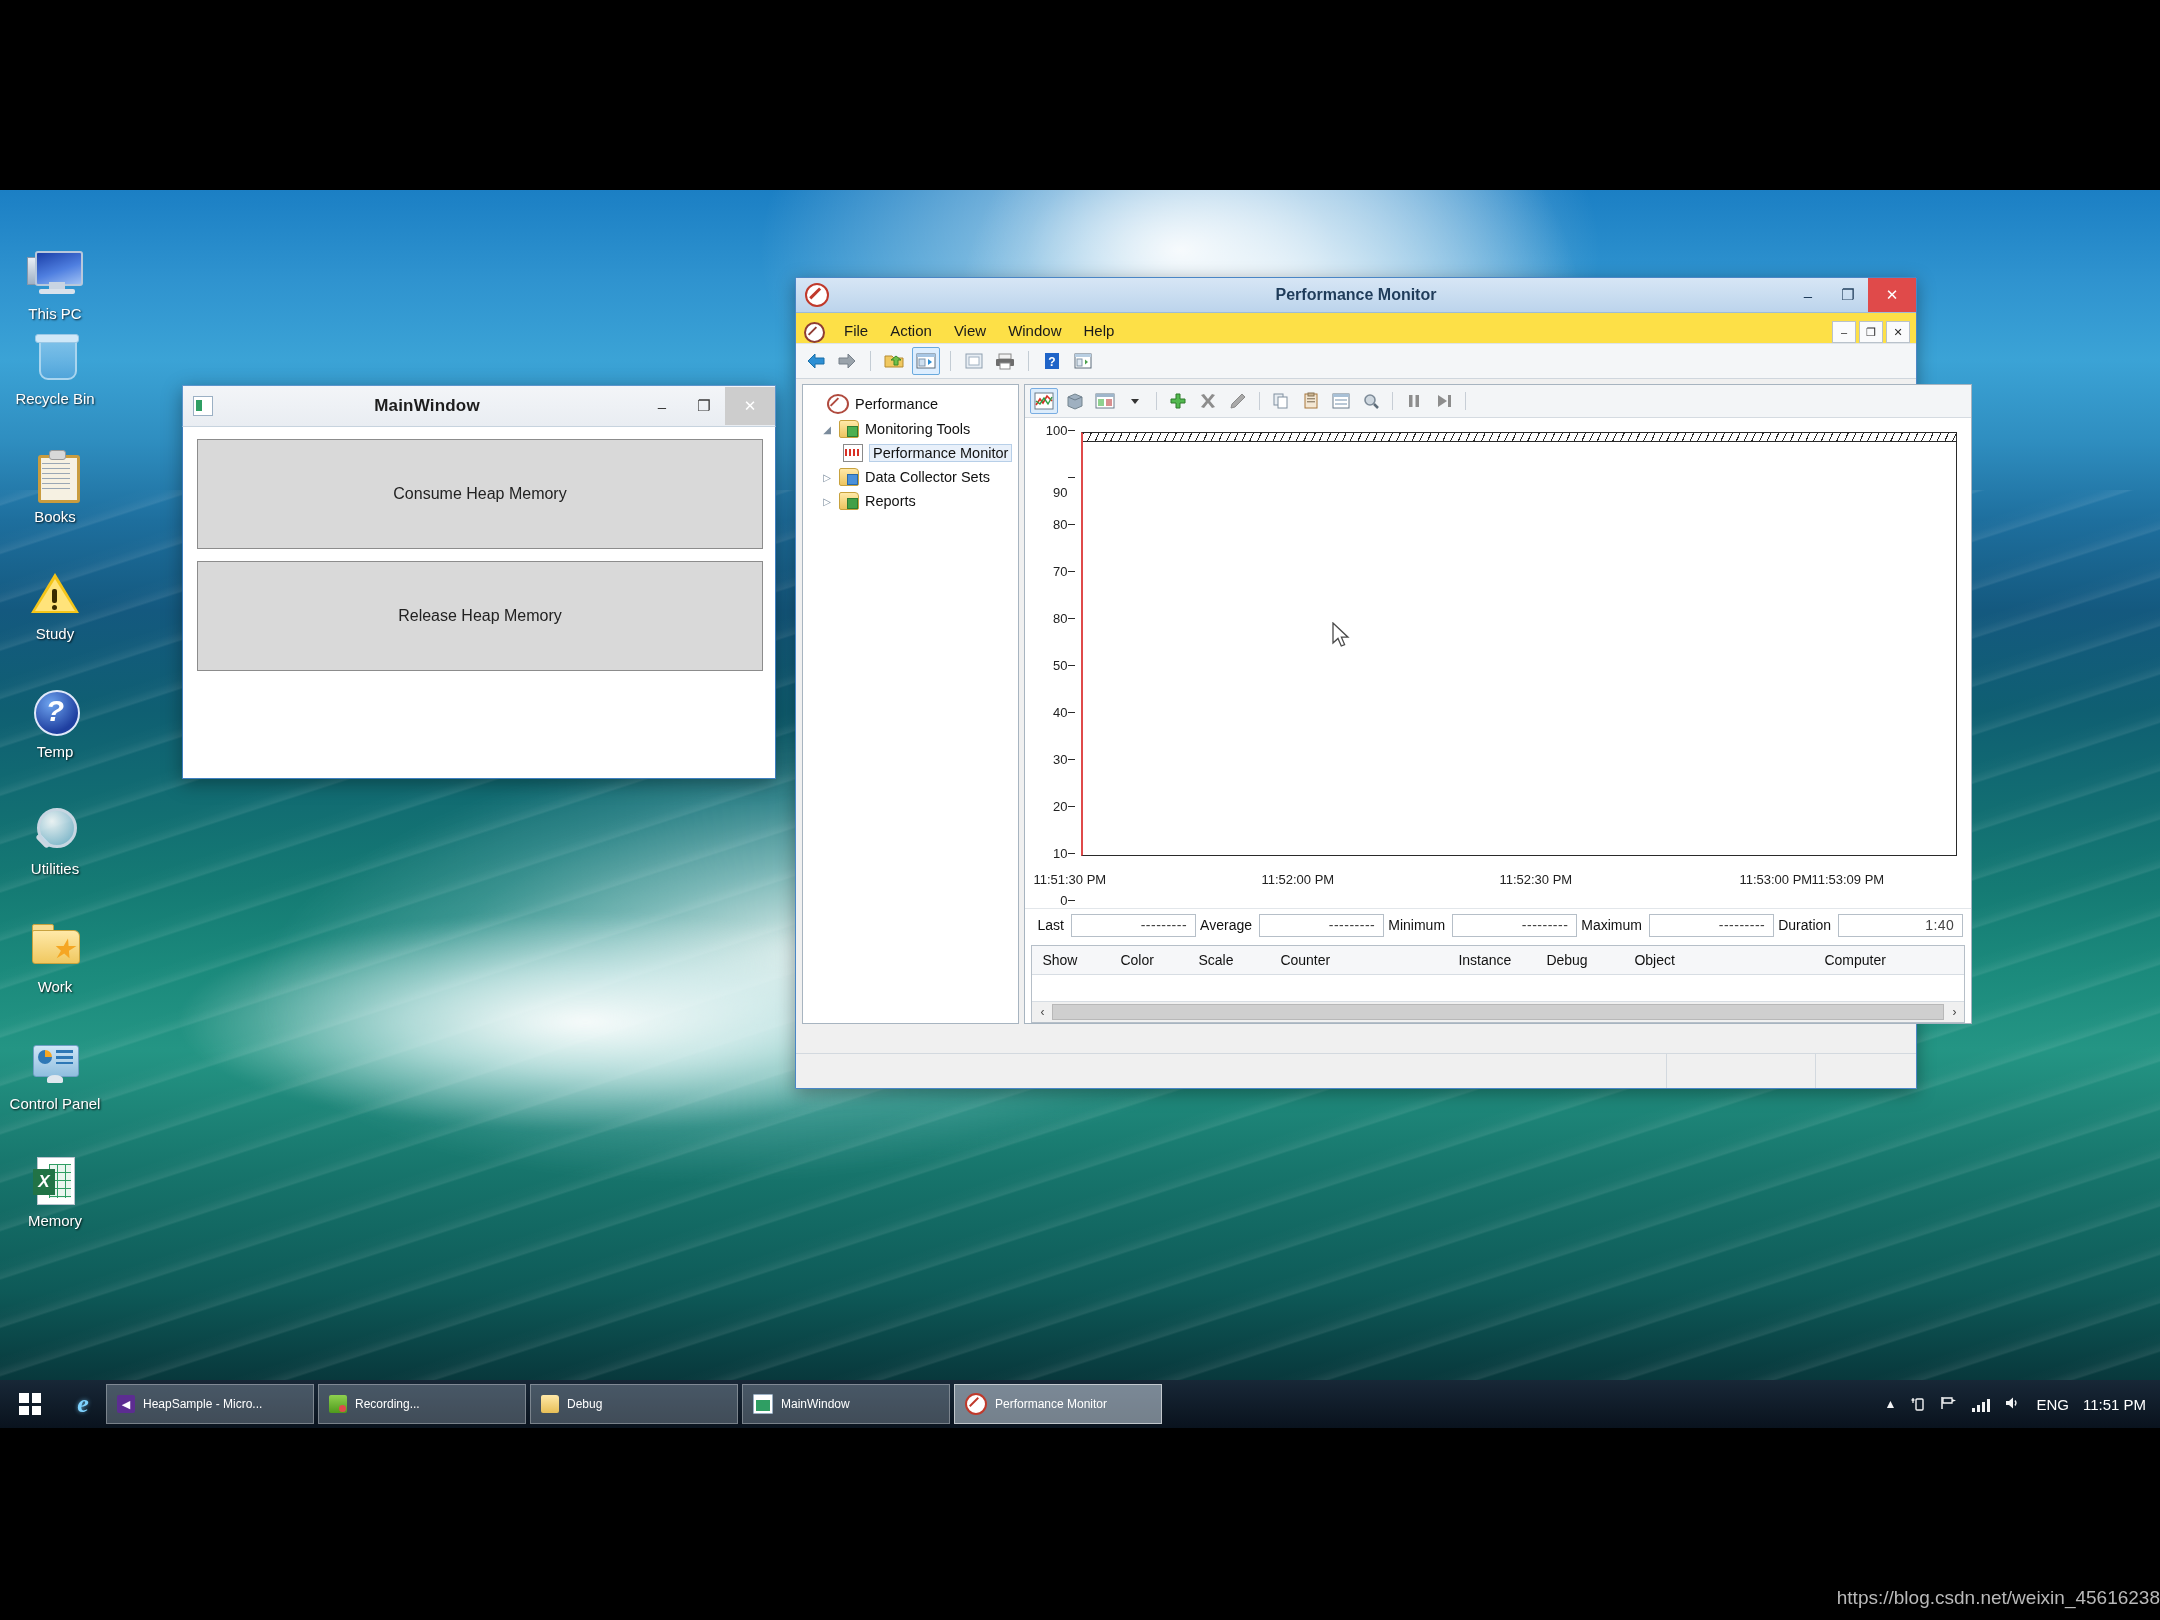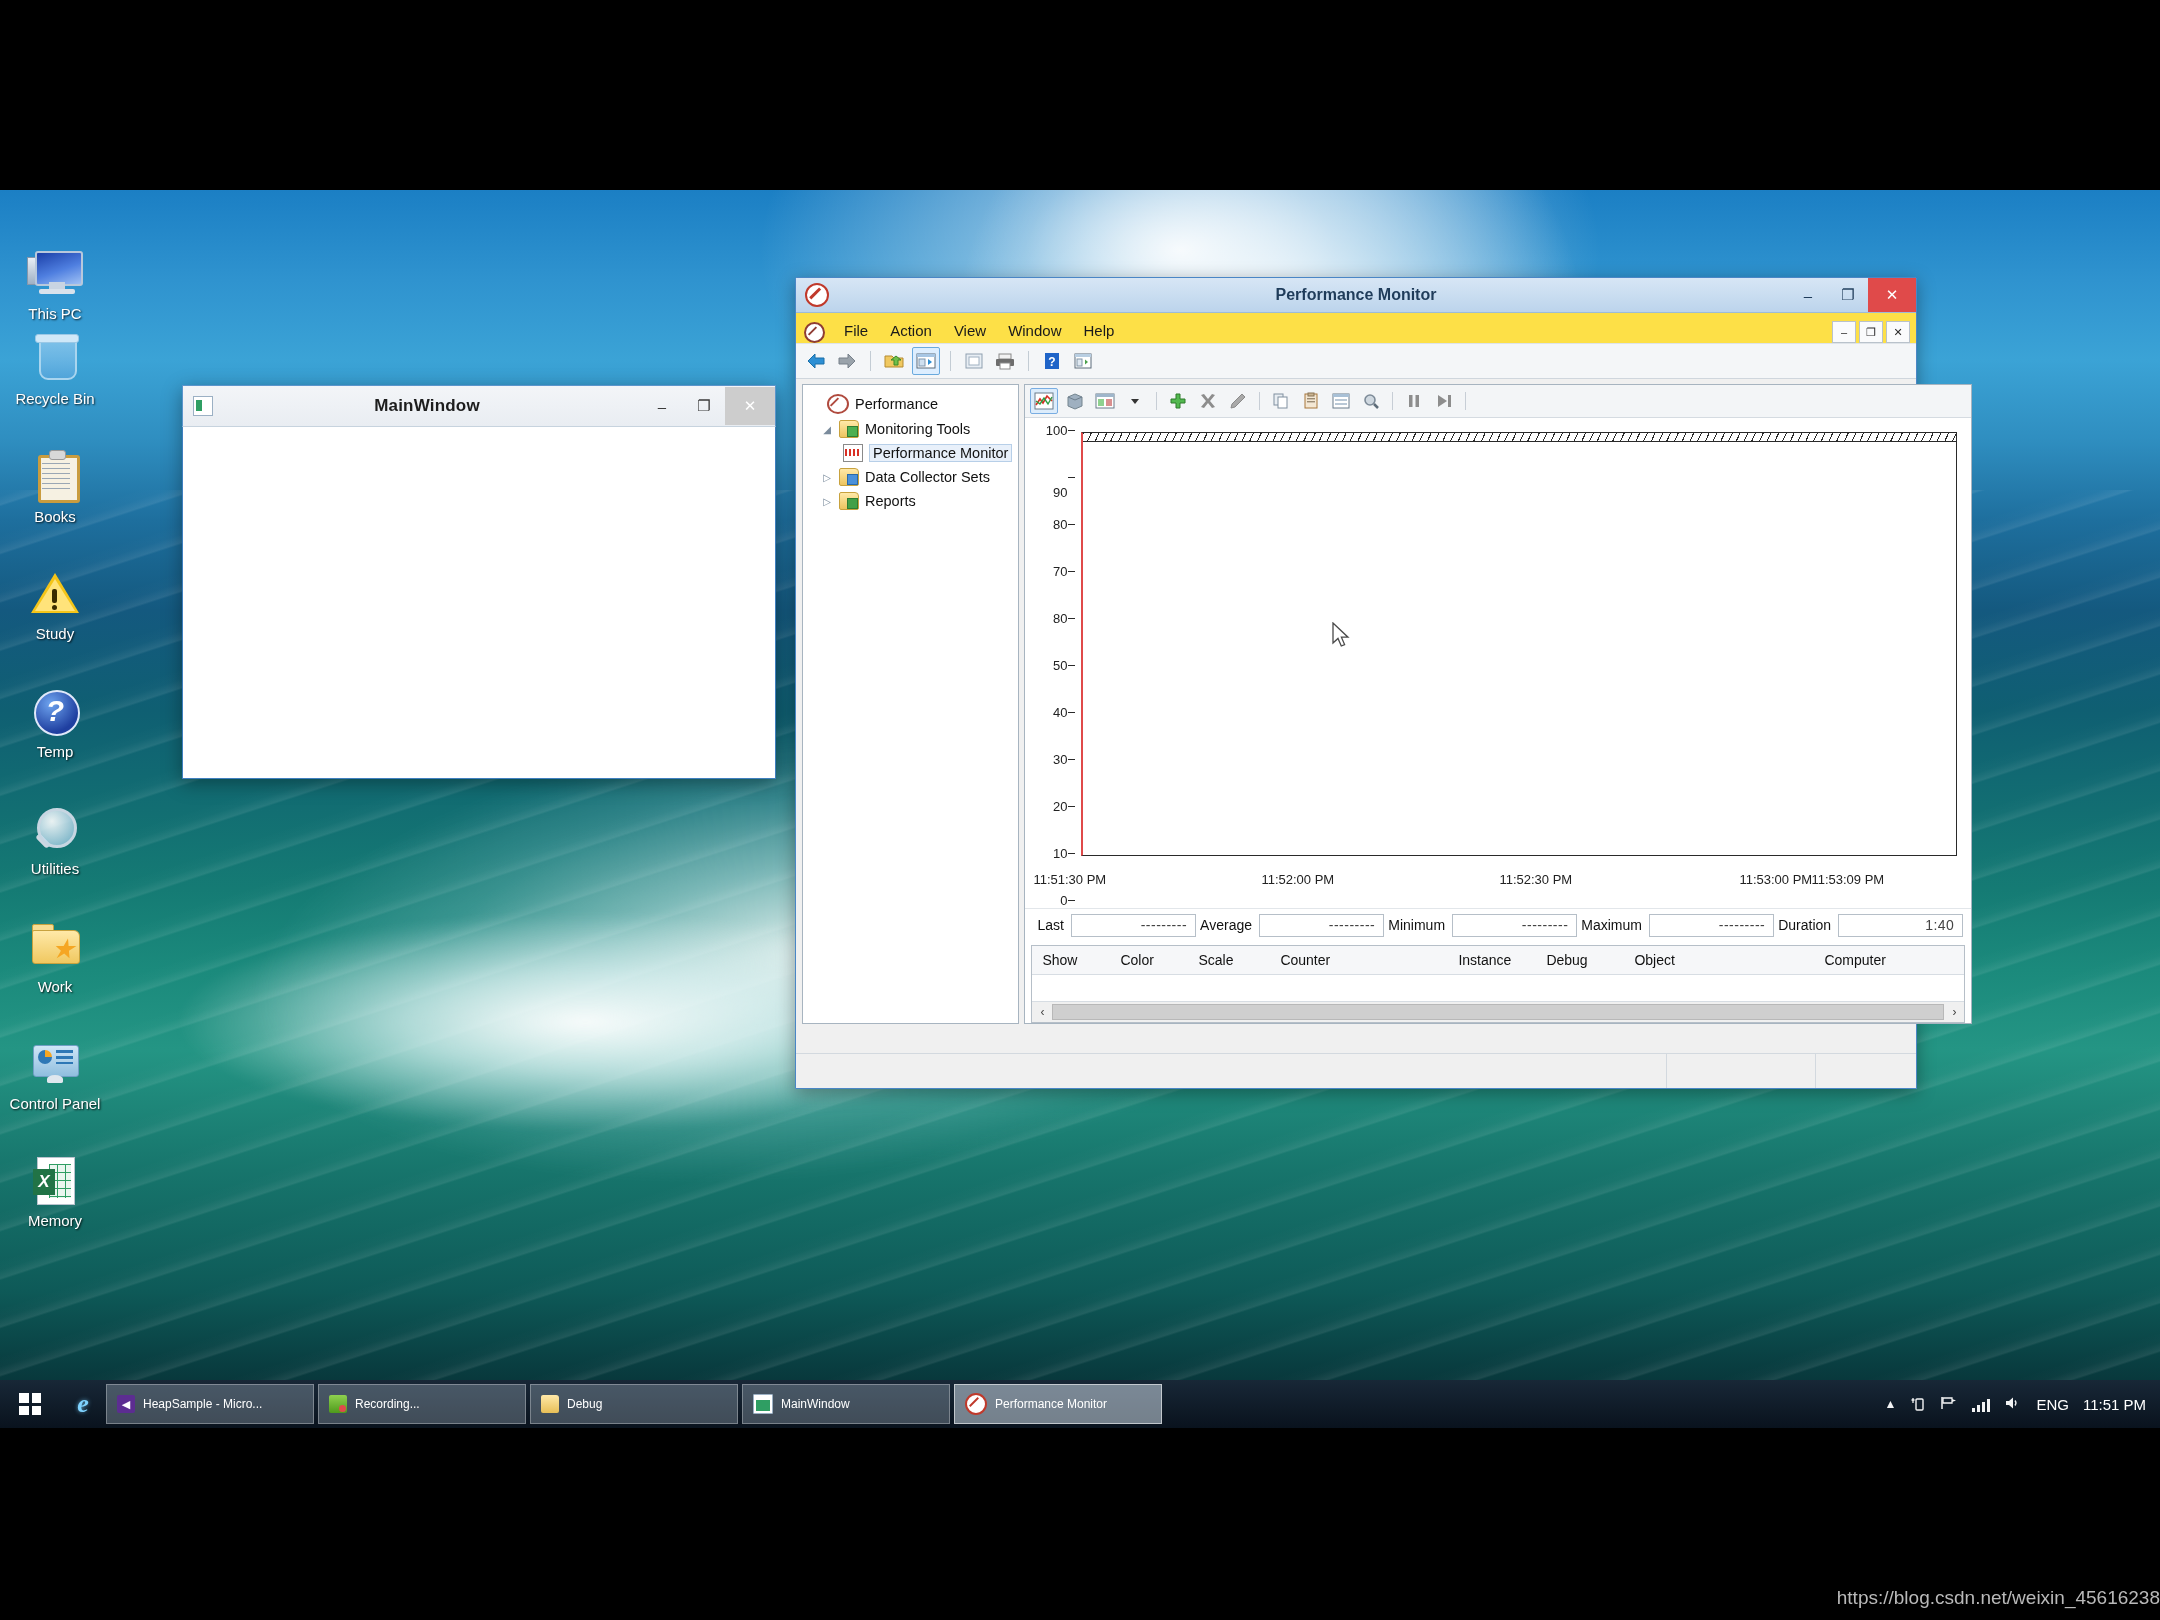--- a/index.html
+++ b/index.html
@@ -431,20 +431,24 @@
     <span class="cap">Memory</span>
   </div>
 
   <div class="window" id="mainwindow">
     <div class="titlebar">
       <span class="appicon"></span>
       <span class="ttl">MainWindow</span>
       <span class="wbtn">–</span>
       <span class="wbtn">❐</span>
       <span class="wbtn close">✕</span>
+    </div>
+    <div class="client">
+      <div class="heapbtn">Consume Heap Memory</div>
+      <div class="heapbtn">Release Heap Memory</div>
     </div>
   </div>
 
   <div class="window" id="perfmon">
     <div class="titlebar">
       <span class="mmcicon"></span>
       <span class="ttl">Performance Monitor</span>
       <span class="wctrls">
         <span class="b">–</span>
         <span class="b">❐</span>

